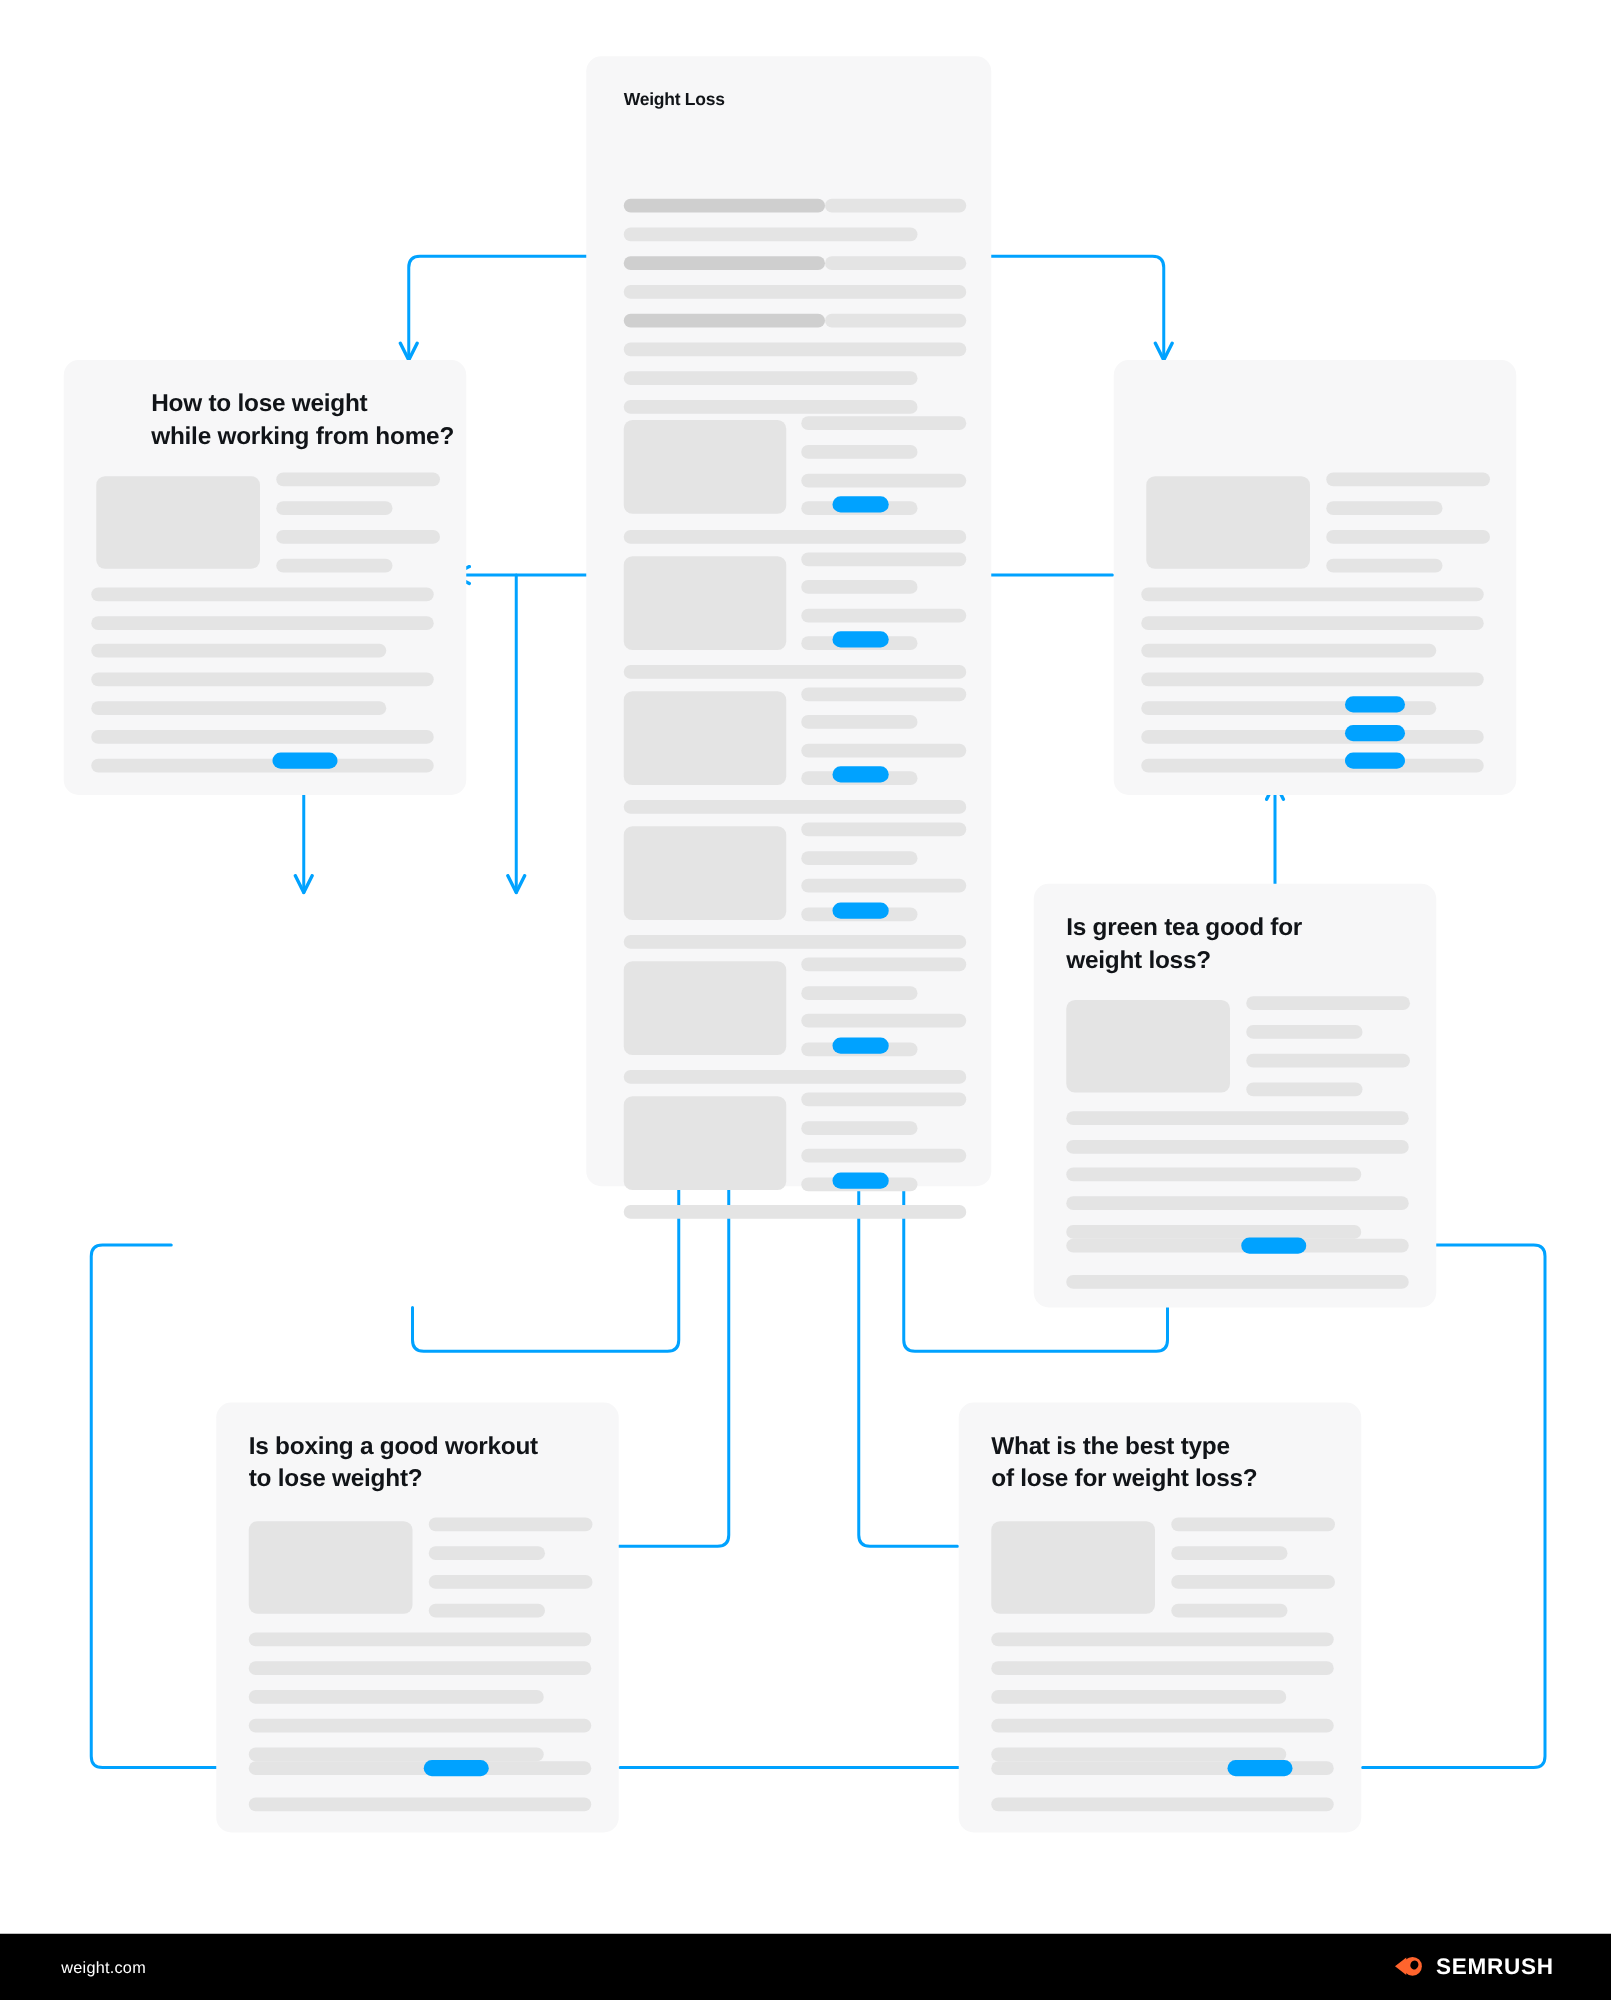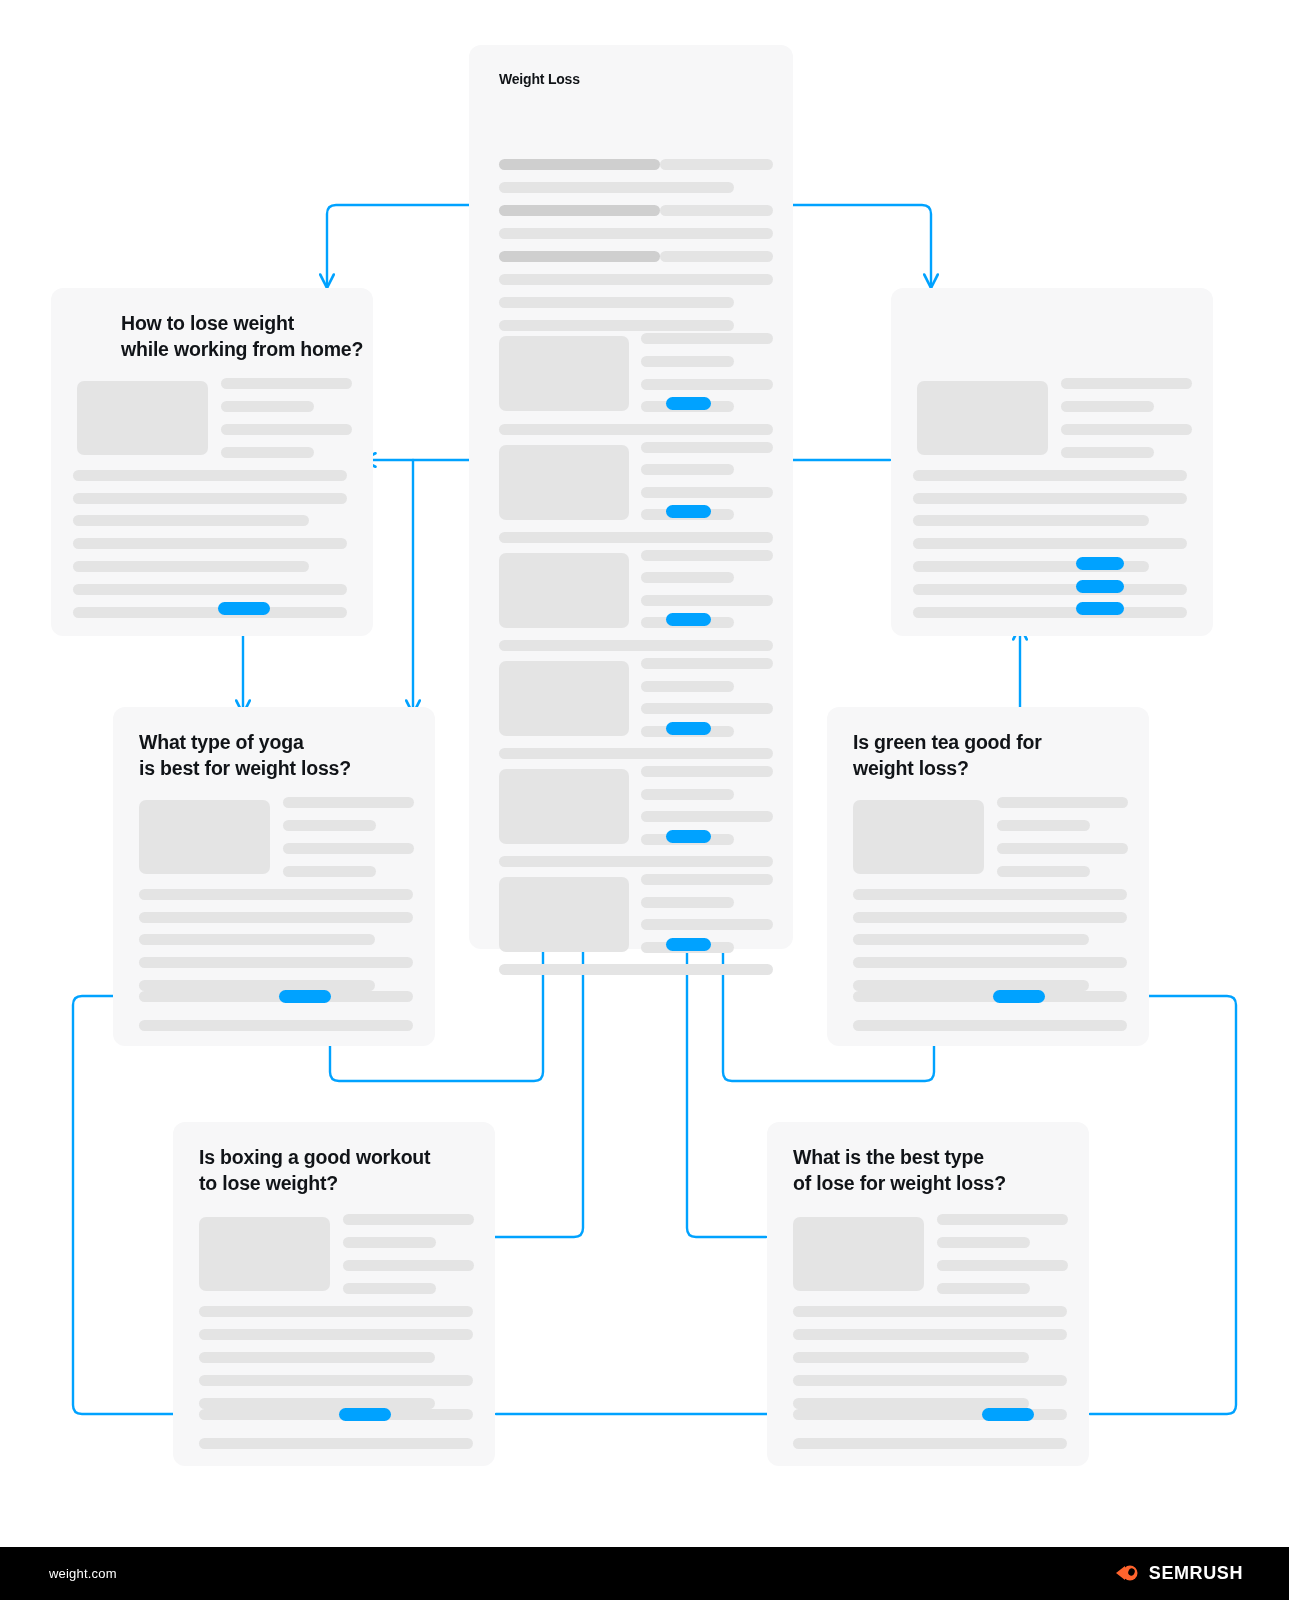--- a/index.html
+++ b/index.html
@@ -235,37 +235,20 @@
     <div class="ln" style="left:22px; top:227px; width:236px;"></div>
     <div class="ln" style="left:22px; top:250px; width:274px;"></div>
     <div class="ln" style="left:22px; top:273px; width:236px;"></div>
     <div class="pill" style="left:185px; top:269px; width:48px;"></div>
     <div class="ln" style="left:22px; top:296px; width:274px;"></div>
     <div class="pill" style="left:185px; top:292px; width:48px;"></div>
     <div class="ln" style="left:22px; top:319px; width:274px;"></div>
     <div class="pill" style="left:185px; top:314px; width:48px;"></div>
   </div>
 
-  <div class="card leaf" style="left:113px; top:707px; width:322px; height:339px;">
-    <div class="card-title" style="position:absolute; left:26px; top:22px;">What type of yoga
-is best for weight loss?</div>
-    <div class="thumb" style="left:26px; top:93px; width:131px; height:74px;"></div>
-    <div class="ln" style="left:170px; top:90px; width:131px;"></div>
-    <div class="ln" style="left:170px; top:113px; width:93px;"></div>
-    <div class="ln" style="left:170px; top:136px; width:131px;"></div>
-    <div class="ln" style="left:170px; top:159px; width:93px;"></div>
-    <div class="ln" style="left:26px; top:182px; width:274px;"></div>
-    <div class="ln" style="left:26px; top:205px; width:274px;"></div>
-    <div class="ln" style="left:26px; top:227px; width:236px;"></div>
-    <div class="ln" style="left:26px; top:250px; width:274px;"></div>
-    <div class="ln" style="left:26px; top:273px; width:236px;"></div>
-    <div class="ln" style="left:26px; top:284px; width:274px;"></div>
-    <div class="pill" style="left:166px; top:283px; width:52px;"></div>
-    <div class="ln" style="left:26px; top:313px; width:274px;"></div>
-  </div>
 
   <div class="card leaf" style="left:173px; top:1122px; width:322px; height:344px;">
     <div class="card-title" style="position:absolute; left:26px; top:22px;">Is boxing a good workout
 to lose weight?</div>
     <div class="thumb" style="left:26px; top:95px; width:131px; height:74px;"></div>
     <div class="ln" style="left:170px; top:92px; width:131px;"></div>
     <div class="ln" style="left:170px; top:115px; width:93px;"></div>
     <div class="ln" style="left:170px; top:138px; width:131px;"></div>
     <div class="ln" style="left:170px; top:161px; width:93px;"></div>
     <div class="ln" style="left:26px; top:184px; width:274px;"></div>

